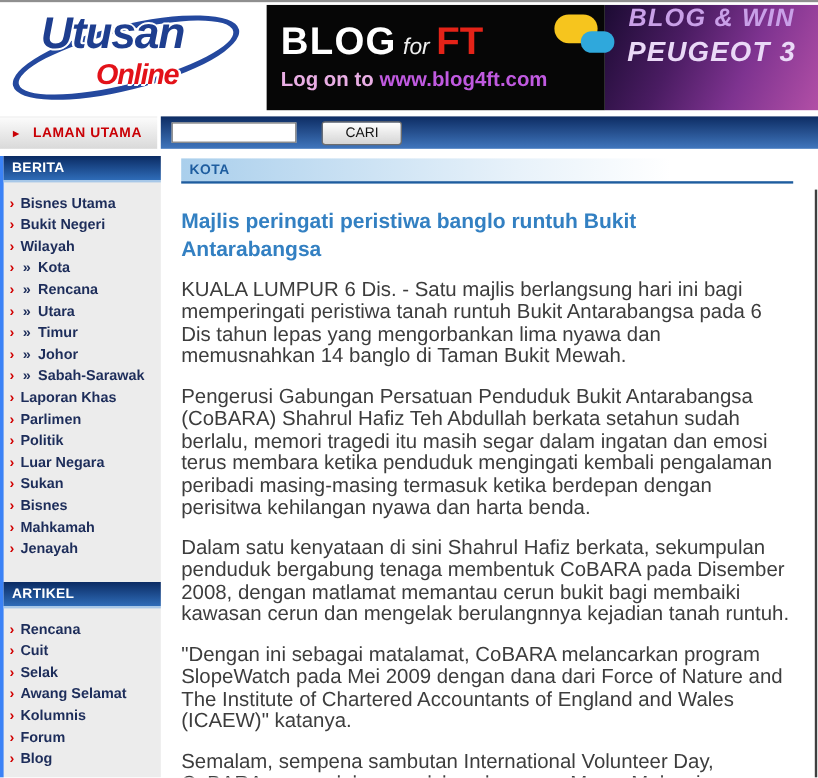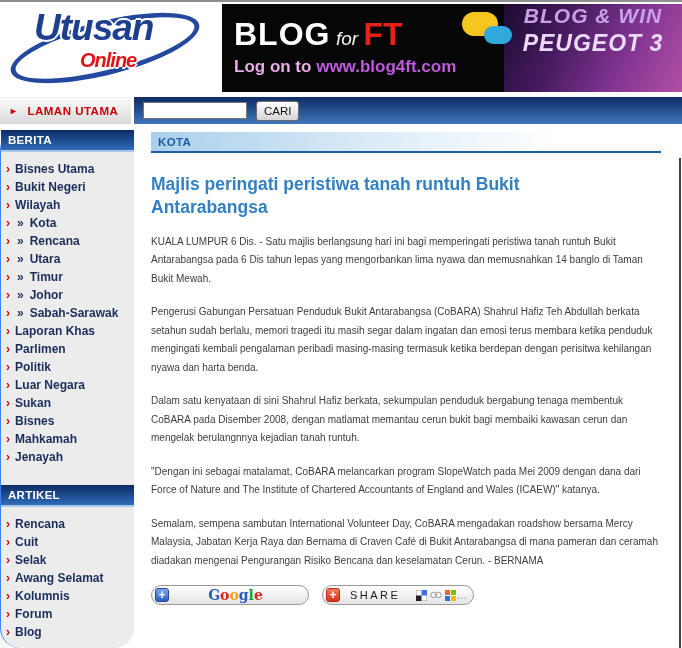--- a/index.html
+++ b/index.html
@@ -14,21 +14,21 @@
   
   .header { display:flex; align-items:center; height:92px; padding-left:4px; background:#fff; }
   .logo { position:relative; width:218px; height:86px; flex:none; cursor:pointer; }
   .swoosh { position:absolute; left:4px; top:16px; width:194px; height:54px;
             border:5px solid #24489e; border-radius:50%; transform:rotate(-14deg); }
   .logo-line1, .logo-line2 {
     position:absolute; font-weight:bold; font-style:italic; letter-spacing:-1px;
     text-shadow:2px 0 0 #fff,-2px 0 0 #fff,0 2px 0 #fff,0 -2px 0 #fff,1px 1px 0 #fff,-1px -1px 0 #fff;
   }
   .logo-line1 { left:30px; top:2px; font-size:37px; color:#1e3e8f; }
-  .logo-line2 { left:76px; top:44px; font-size:20px; color:#e31219; }
+  .logo-line2 { left:76px; top:44px; font-size:24px; color:#e31219; }
 
   .banner { flex:1; height:88px; display:flex; overflow:hidden; cursor:pointer; }
   .banner-left { width:282px; flex:none; background:#060606; color:#fff; position:relative; padding:12px 0 0 12px; }
   .b-blog { font-size:32px; font-weight:bold; letter-spacing:1px; }
   .b-for  { font-size:19px; font-style:italic; color:#f0f0f0; margin:0 1px; }
   .b-ft   { font-size:32px; font-weight:bold; color:#e42318; }
   .banner-sub { font-size:17px; font-weight:bold; margin-top:4px; color:#e9aee4; }
   .b-url { color:#c05ae0; }
   .bubbles { position:absolute; right:-16px; top:8px; width:58px; height:36px; z-index:2; }
   .bubble-yellow { position:absolute; left:0; top:0; width:36px; height:24px; background:#f6c51e; border-radius:12px; }
@@ -40,43 +40,43 @@
 
   
   .navrow { display:flex; height:27px; margin-top:3px; }
   .home-btn { width:131px; flex:none; background:linear-gradient(#fbfbfb,#d9d9d9);
               border-top:1px solid #eee; display:flex; align-items:center; gap:9px; padding-left:9px;
               color:#c90005; font-weight:bold; font-size:11.5px; letter-spacing:.5px; cursor:pointer; }
   .home-arrow { font-size:9px; }
   .bluebar { flex:1; margin-left:3px; background:linear-gradient(#0d2c63,#4076bd);
              display:flex; align-items:center; padding-left:9px; }
   .search-input { width:104px; height:17px; border:1px solid #777; font-size:12px; padding:0 3px; }
-  .cari-btn { margin-left:9px; height:20px; background:linear-gradient(#ffffff,#d5d5d5);
-              border:1px solid #6d6d6d; border-radius:3px; font-size:11.5px; padding:0 7px; color:#111; cursor:pointer;
+  .cari-btn { margin-left:21px; height:20px; background:linear-gradient(#ffffff,#d5d5d5);
+              border:1px solid #6d6d6d; border-radius:3px; font-size:11.5px; padding:0 19px; color:#111; cursor:pointer;
               font-family:"Liberation Sans", sans-serif; }
   .date { color:#fff; font-size:13px; margin-left:22px; }
 
   
   .columns { display:flex; margin-top:6px; height:518px; }
-  .sidebar { width:134px; flex:none; background:#ececec; border-left:1px solid #3b82f6;border-radius:20px; }
+  .sidebar { width:134px; flex:none; background:#ececec; border-left:3px solid #3b82f6; }
   .side-header { background:linear-gradient(#0b2b63,#2f6cb8); color:#fff; font-weight:bold; font-size:11.5px;
                  padding:4px 0 4px 7px; border-bottom:2px solid #a8c8e8; letter-spacing:.3px; }
   .side-list { padding:9px 0 6px; }
   .side-list:not(:last-child) { margin-bottom:12px; }
   .side-item { display:flex; align-items:baseline; padding:2px 2px 2px 5px; margin-bottom:1px;
                font-size:12px; font-weight:bold; color:#1d2d5a; line-height:13px; cursor:pointer; }
   .caret { color:#d10000; margin-right:5px; font-size:12px; }
   .chev  { margin-right:6px; margin-left:2px; }
 
   .content { flex:1; margin:0 21px 0 17px; position:relative; }
   .section-bar { height:21px; background:linear-gradient(90deg,#aacfec 0%,#e8f2fa 55%,#ffffff 80%);
                  border-bottom:2px solid #1e5d9f; display:flex; align-items:center; padding-left:7px;
                  color:#1e5d9f; font-weight:bold; font-size:11.5px; letter-spacing:.4px; margin-top:2px; }
   .title { color:#3380c2; font-size:17.5px; font-weight:bold; margin:20px 0 14px; line-height:1.3; max-width:470px; }
-  #paragraphs p { font-size:10px; color:#3d3d3d; line-height:18.5px; margin:0 0 15px; max-width:512px; }
+  #paragraphs p { font-size:17px; color:#3d3d3d; line-height:18.5px; margin:0 0 15px; max-width:512px; }
 
   .share-row { display:flex; gap:13px; margin-top:3px; }
   .gbookmark, .sharebtn { display:flex; align-items:center; height:20px; border:1px solid #9a9a9a;
       border-radius:10px; background:linear-gradient(#ffffff,#e4e4e4); padding:0 6px 0 3px; cursor:pointer;
       font-family:"Liberation Sans", sans-serif; }
   .gbookmark { width:158px; }
   .sharebtn  { width:152px; }
   .plus { width:14px; height:14px; border-radius:3px; color:#fff; font-size:12px; line-height:13px;
           text-align:center; font-weight:bold; flex:none; }
   .plus.blue { background:linear-gradient(#7fa8ec,#2e5fc0); border:1px solid #2246a0; }
@@ -242,21 +242,21 @@
             <span class="lbl">Blog</span>
           </div>
         </div>
       </aside>
 
     <main class="content">
       <div class="section-bar">
         <span>KOTA</span>
       </div>
 
-      <h1 class="title">Majlis peringati peristiwa tanah runtuh Bukit Antarabangsa</h1>
+      <h1 class="title">Majlis peringati peristiwa banglo runtuh Bukit Antarabangsa</h1>
 
       <div id="paragraphs">
           <p>KUALA LUMPUR 6 Dis. - Satu majlis berlangsung hari ini bagi memperingati peristiwa tanah runtuh Bukit Antarabangsa pada 6 Dis tahun lepas yang mengorbankan lima nyawa dan memusnahkan 14 banglo di Taman Bukit Mewah.</p>
           <p>Pengerusi Gabungan Persatuan Penduduk Bukit Antarabangsa (CoBARA) Shahrul Hafiz Teh Abdullah berkata setahun sudah berlalu, memori tragedi itu masih segar dalam ingatan dan emosi terus membara ketika penduduk mengingati kembali pengalaman peribadi masing-masing termasuk ketika berdepan dengan perisitwa kehilangan nyawa dan harta benda.</p>
           <p>Dalam satu kenyataan di sini Shahrul Hafiz berkata, sekumpulan penduduk bergabung tenaga membentuk CoBARA pada Disember 2008, dengan matlamat memantau cerun bukit bagi membaiki kawasan cerun dan mengelak berulangnnya kejadian tanah runtuh.</p>
           <p>"Dengan ini sebagai matalamat, CoBARA melancarkan program SlopeWatch pada Mei 2009 dengan dana dari Force of Nature and The Institute of Chartered Accountants of England and Wales (ICAEW)" katanya.</p>
           <p>Semalam, sempena sambutan International Volunteer Day, CoBARA mengadakan roadshow bersama Mercy Malaysia, Jabatan Kerja Raya dan Bernama di Craven Café di Bukit Antarabangsa di mana pameran dan ceramah diadakan mengenai Pengurangan Risiko Bencana dan keselamatan Cerun. - BERNAMA</p>
         </div>
 
       <div class="share-row">

